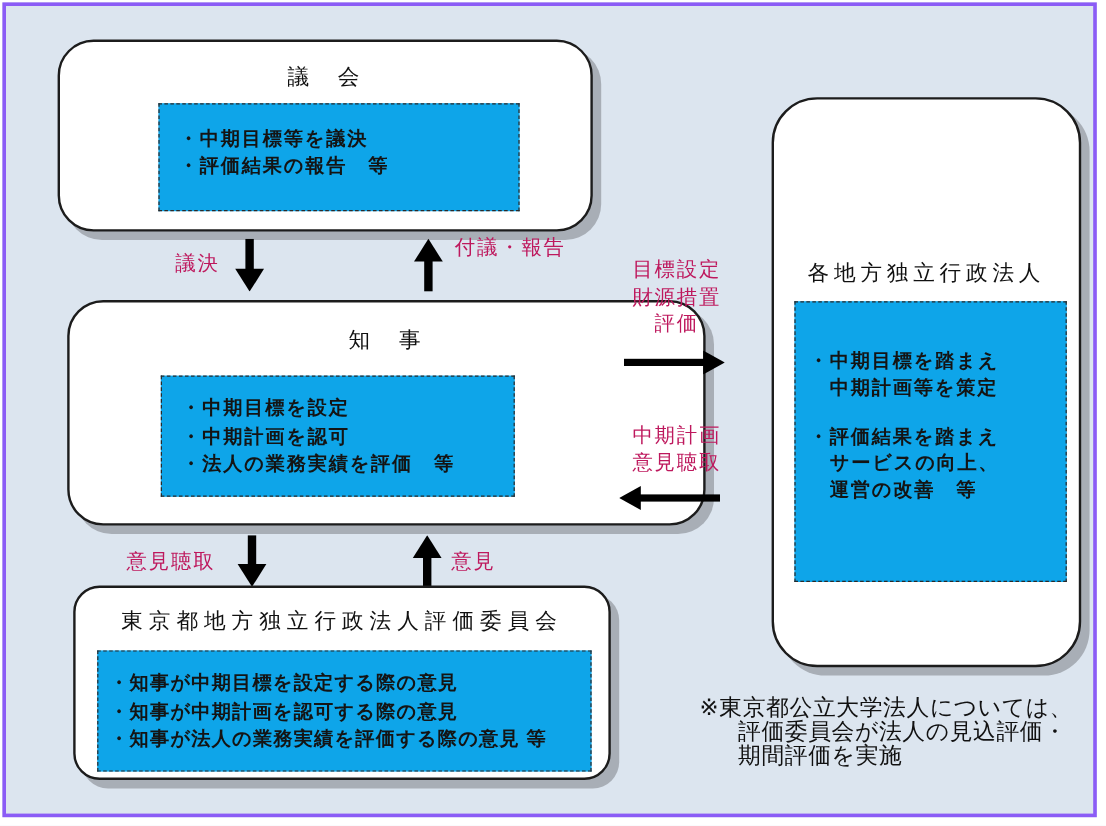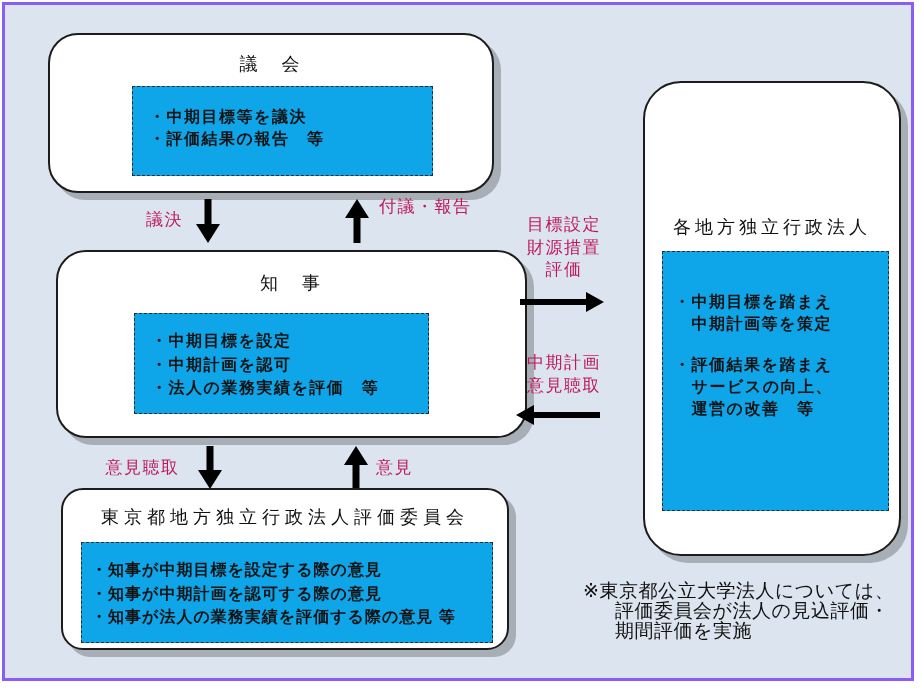--- a/index.html
+++ b/index.html
@@ -92,21 +92,21 @@
   <div class="arrow-label" style="left:106px; top:205px; width:72px; text-align:right;">議決</div>
 
   <div class="arrow" style="left:339px; top:194px;">
     <svg width="26" height="44" viewBox="0 0 26 44">
       <polygon points="1,19 25,19 13,0" fill="#000"></polygon>
       <rect x="9.5" y="17" width="7" height="27" fill="#000"></rect>
     </svg>
   </div>
   <div class="arrow-label" style="left:374px; top:192px;">付議・報告</div>
 
-  <div class="box" style="left:51px; top:245px; width:471px; height:188px; border-radius:30px;">
+  <div class="box" style="left:51px; top:245px; width:532px; height:188px; border-radius:30px;">
     <div class="box-title" style="top:19px;">知　事</div>
     <div class="dashed" style="left:76px; top:61px; width:295px; height:101px;">
       <div class="bullets" style="top:15px; left:16px;">
         <div class="bullet" style="line-height:23.5px;">・中期目標を設定</div>
         <div class="bullet" style="line-height:23.5px;">・中期計画を認可</div>
         <div class="bullet" style="line-height:23.5px;">・法人の業務実績を評価　等</div>
       </div>
     </div>
   </div>
 
@@ -155,21 +155,21 @@
   </div>
   <div class="arrow" style="left:511px; top:400px;">
     <svg width="84" height="20" viewBox="0 0 84 20">
       <polygon points="18,0 18,20 0,10" fill="#000"></polygon>
       <rect x="17" y="7" width="67" height="6" fill="#000"></rect>
     </svg>
   </div>
 
   <div class="box" style="left:618px; top:76px; width:258px; height:475px; border-radius:38px;margin-left:20px;">
     <div class="box-title" style="top:132px; letter-spacing:4px;">各地方独立行政法人</div>
-    <div class="dashed" style="left:17px; top:168px; width:227px; height:260px;">
+    <div class="dashed" style="left:17px; top:168px; width:227px; height:234px;">
       <div class="bullets" style="top:39px; left:11px;">
         <div class="bullet" style="line-height:22px;">・中期目標を踏まえ</div>
         <div class="bullet" style="line-height:22px;">　中期計画等を策定</div>
         <div class="bullet" style="line-height:22px; margin-top:19px;">・評価結果を踏まえ</div>
         <div class="bullet" style="line-height:22px;">　サービスの向上、</div>
         <div class="bullet" style="line-height:22px;">　運営の改善　等</div>
       </div>
     </div>
   </div>
 

